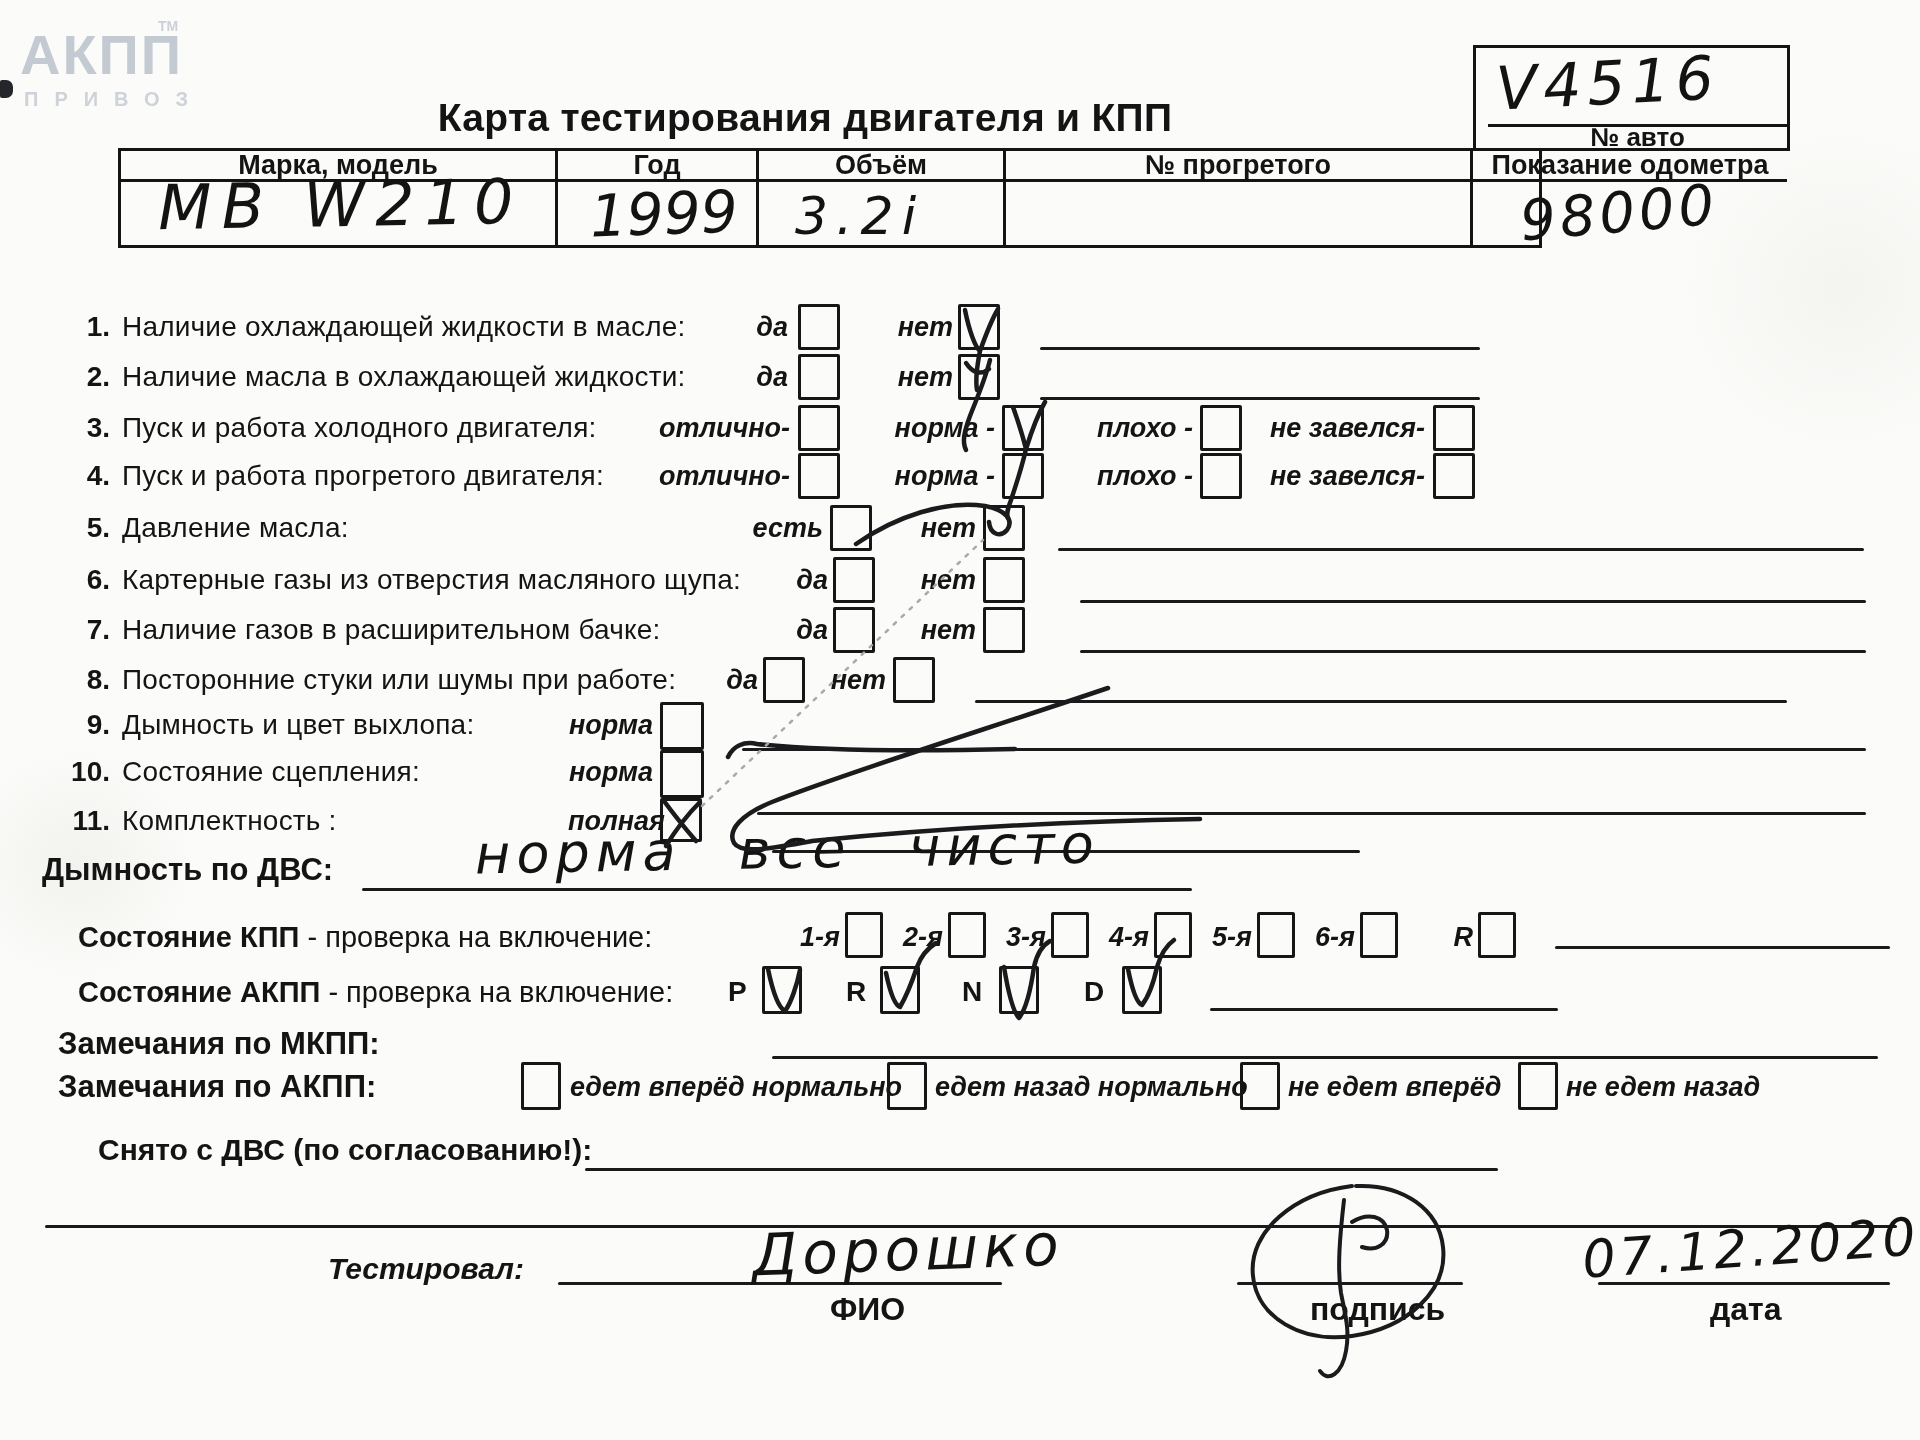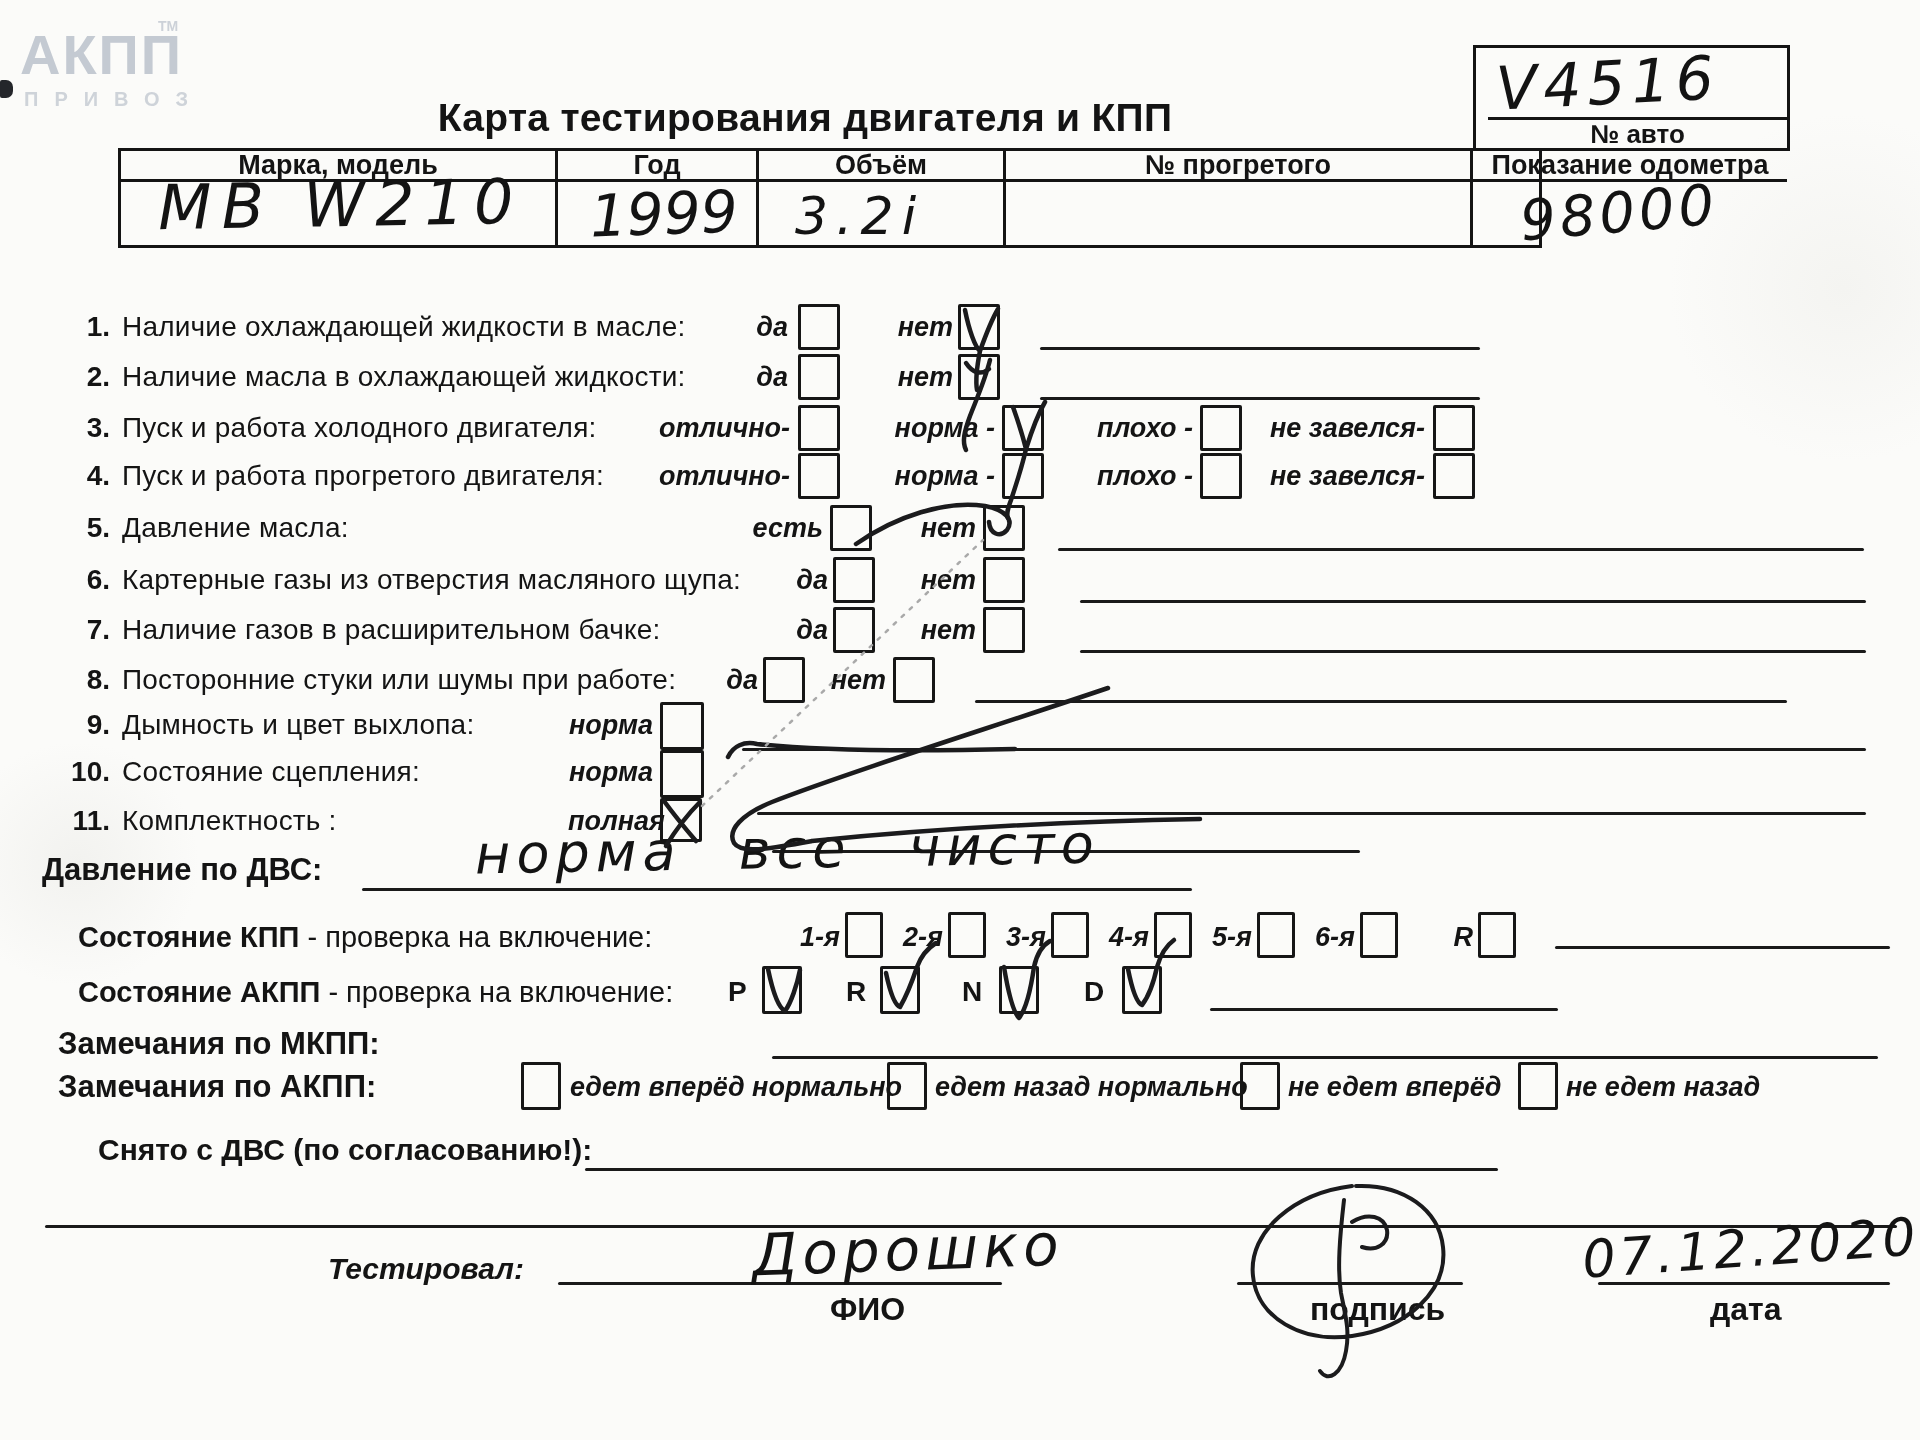--- a/index.html
+++ b/index.html
@@ -20,21 +20,21 @@
   .optl{position:absolute;font-size:27px;font-weight:700;font-style:italic;white-space:nowrap}
   .head{position:absolute;font-weight:700;font-size:31px;white-space:nowrap}
   .hand{position:absolute;font-family:"DejaVu Sans",sans-serif;font-style:italic;color:#131313;white-space:nowrap}
   .vtable{position:absolute;left:118px;top:148px;width:1424px;height:100px;border:3px solid #141414;
           display:grid;grid-template-columns:437px 201px 247px 467px 314px;grid-template-rows:31px 63px}
   .vtable .hc{border-right:3px solid #141414;border-bottom:3px solid #141414;display:flex;align-items:center;justify-content:center;font-weight:700;font-size:27px;white-space:nowrap}
   .vtable .hc.last{border-right:none}
   .vtable .vc{border-right:3px solid #141414}
   .vtable .vc.last{border-right:none}
   .autono{position:absolute;left:1473px;top:45px;width:317px;height:106px;border:3px solid #141414}
-  .autono .lblrow{position:absolute;left:12px;right:0;bottom:0;height:31px;border-top:3px solid #141414;
+  .autono .lblrow{position:absolute;left:12px;right:0;bottom:0;height:24px;border-top:3px solid #141414;
                   display:flex;align-items:center;justify-content:center;font-weight:700;font-size:26px}
   .logo-brand{position:absolute;left:20px;top:22px;font-size:56px;font-weight:700;color:#c4cad2;letter-spacing:2px}
   .logo-tm{position:absolute;left:158px;top:18px;font-size:14px;color:#ccd1d8;font-weight:700}
   .logo-sub{position:absolute;left:24px;top:88px;font-size:20px;font-weight:700;color:#ced3d9;letter-spacing:16px}
   .logo-blob{position:absolute;left:0;top:80px;width:13px;height:18px;background:#24262b;border-radius:2px 7px 7px 2px}
   .title{position:absolute;left:330px;top:96px;width:950px;text-align:center;font-size:39px;font-weight:700;letter-spacing:.3px}
   .sublabel{position:absolute;font-size:32px;font-weight:700;white-space:nowrap}
   svg.pen{position:absolute;left:0;top:0;pointer-events:none}
 </style>
 </head>
@@ -150,21 +150,21 @@
 <div class="opt" style="left:545px;top:757px;width:108px">норма</div>
 <div class="cb" style="left:660px;top:750px;width:44px;height:48px"></div>
 <div class="wline" style="left:757px;top:812px;width:1109px"></div>
 
 <div class="num" style="left:58px;top:805px">11.</div>
 <div class="lbl" style="left:122px;top:805px">Комплектность :</div>
 <div class="opt" style="left:568px;top:806px;width:95px">полная</div>
 <div class="cb" style="left:660px;top:798px;width:42px;height:44px"></div>
 <div class="wline" style="left:772px;top:850px;width:588px"></div>
 
-<div class="head" style="left:42px;top:852px">Давление по ДВС:</div>
+<div class="head" style="left:42px;top:852px">Дымность по ДВС:</div>
 <div class="wline" style="left:362px;top:888px;width:830px"></div>
 <div class="hand" style="left:475px;top:818px;font-size:54px;letter-spacing:6px;word-spacing:34px;transform:rotate(-1deg)">норма все чисто</div>
 
 <div class="abs" style="left:78px;top:921px;font-size:29px;white-space:nowrap">
   <span style="font-weight:700">Состояние КПП</span><span> - проверка на включение:</span>
 </div>
 <div class="opt" style="left:785px;top:922px;width:55px">1-я</div>
 <div class="cb" style="left:845px;top:912px;width:38px;height:46px"></div>
 <div class="opt" style="left:888px;top:922px;width:55px">2-я</div>
 <div class="cb" style="left:948px;top:912px;width:38px;height:46px"></div>

